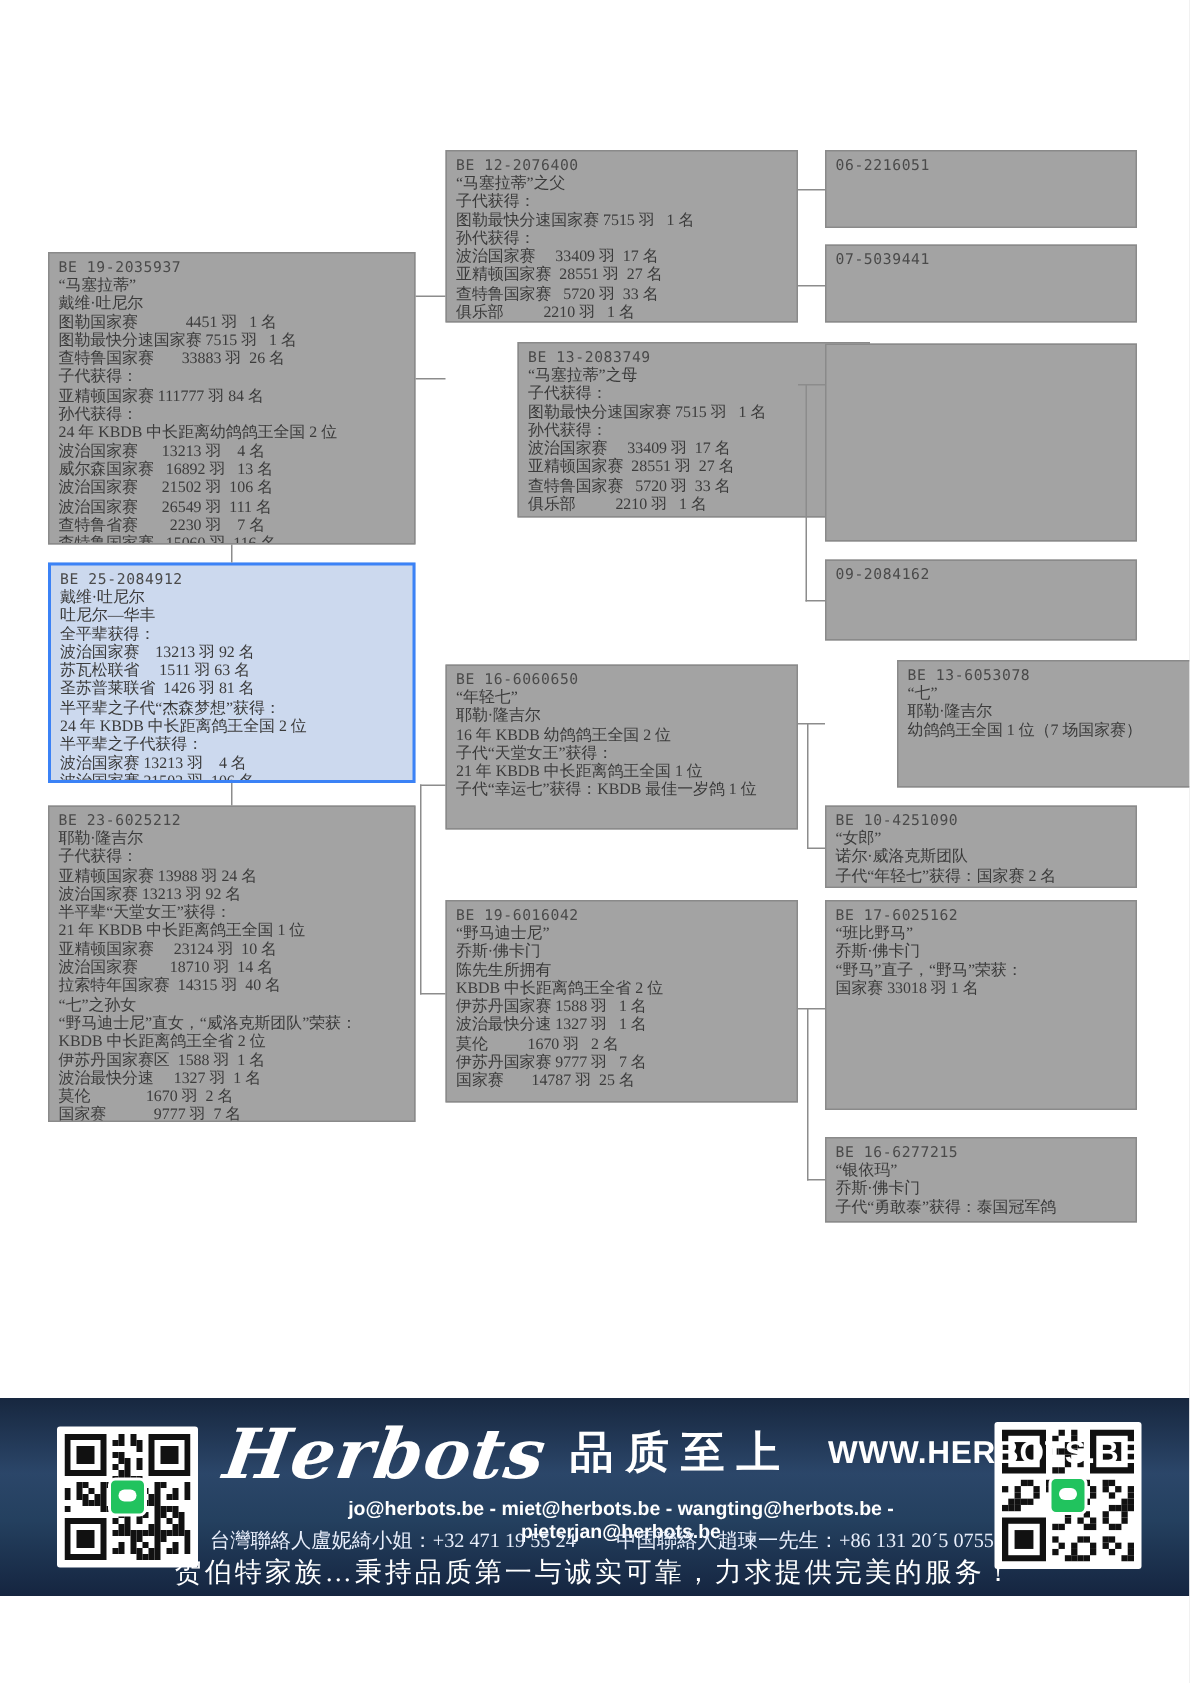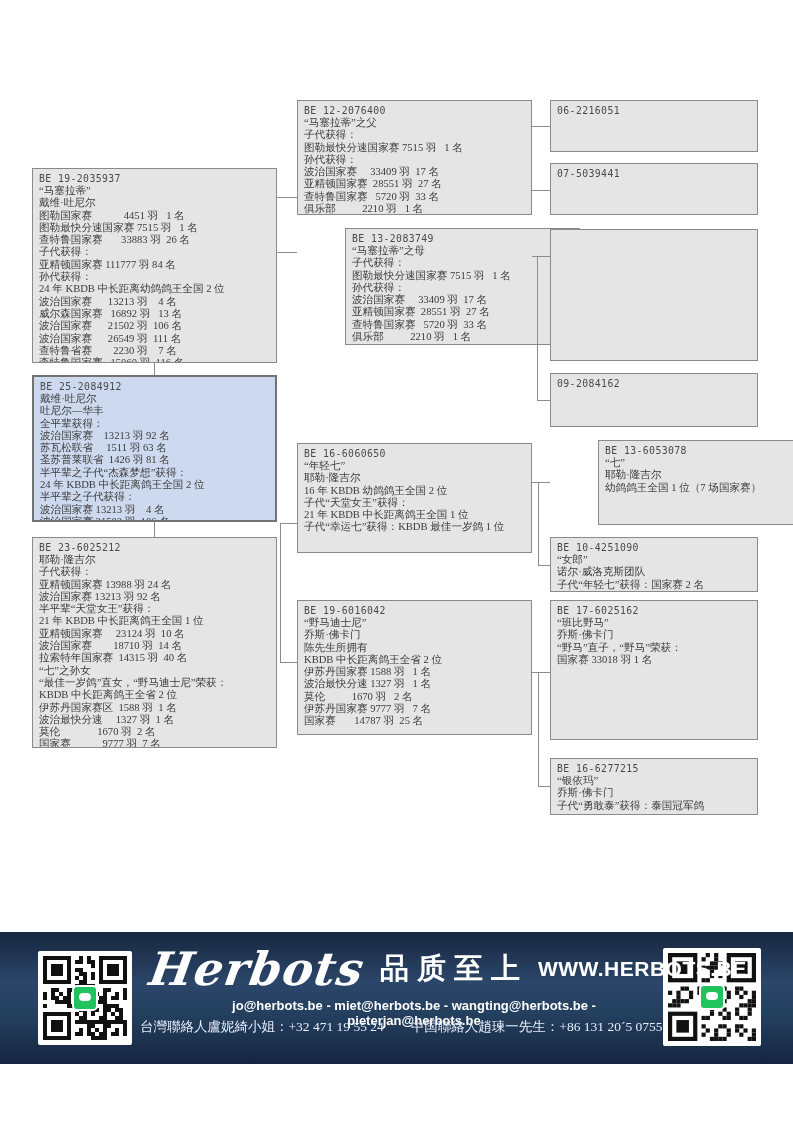--- a/index.html
+++ b/index.html
@@ -3,25 +3,25 @@
 <meta charset="utf-8">
 <style>
   html,body{margin:0;padding:0;background:#e8e8e8;}
   #canvas{
     position:relative;width:793px;height:1122px;margin:0 auto;
     background:#ffffff;overflow:hidden;
     font-family:"Liberation Serif","DejaVu Serif",serif;
   }
   .pbox{
     position:absolute;box-sizing:border-box;
-    border:1px solid #8a8a8a;background:#e5e5e5;
+    border:1px solid #8a8a8a;background:#a3a3a3;
     padding:3px 6px 2px 6px;overflow:hidden;
   }
   .pbox.hl{
-    background:#ccd9ee;border:2px solid #737373;
+    background:#ccd9ee;border:2px solid #3b82f6;
   }
   .pline{
     font-size:10.6px;line-height:12.3px;color:#3b3b3b;
     white-space:pre;
   }
   .pline.ring{
     font-family:"DejaVu Sans Mono","Liberation Mono",monospace;
     font-size:9.8px;color:#4a4a4a;letter-spacing:.4px;line-height:13px;
   }
   .conn{position:absolute;background:#8c8c8c;}
@@ -48,21 +48,21 @@
     color:#fff;text-align:center;white-space:nowrap;
   }
   #logo-script{
     display:inline-block;vertical-align:middle;
     font-family:"DejaVu Serif","Liberation Serif",serif;
     font-style:italic;font-weight:bold;font-size:46px;line-height:46px;
     transform:skewX(-9deg);letter-spacing:1px;margin-right:16px;
   }
   #quality{
     display:inline-block;vertical-align:middle;
-    font-size:29px;letter-spacing:8px;font-weight:bold;margin-right:10px;
+    font-size:29px;letter-spacing:8px;font-weight:bold;margin-right:24px;
   }
   #website{
     display:inline-block;vertical-align:middle;
     font-family:"Liberation Sans","DejaVu Sans",sans-serif;
     font-weight:bold;font-size:21px;letter-spacing:.5px;
   }
   #emails{
     position:absolute;left:164px;top:66px;width:500px;text-align:center;
     color:#fff;font-family:"Liberation Sans","DejaVu Sans",sans-serif;
     font-weight:bold;font-size:13px;
@@ -119,21 +119,21 @@
         <div class="pline">耶勒·隆吉尔</div>
         <div class="pline">子代获得：</div>
         <div class="pline">亚精顿国家赛 13988 羽 24 名</div>
         <div class="pline">波治国家赛 13213 羽 92 名</div>
         <div class="pline">半平辈“天堂女王”获得：</div>
         <div class="pline">21 年 KBDB 中长距离鸽王全国 1 位</div>
         <div class="pline">亚精顿国家赛     23124 羽  10 名</div>
         <div class="pline">波治国家赛        18710 羽  14 名</div>
         <div class="pline">拉索特年国家赛  14315 羽  40 名</div>
         <div class="pline">“七”之孙女</div>
-        <div class="pline">“最佳一岁鸽”直女，“野马迪士尼”荣获：</div>
+        <div class="pline">“野马迪士尼”直女，“威洛克斯团队”荣获：</div>
         <div class="pline">KBDB 中长距离鸽王全省 2 位</div>
         <div class="pline">伊苏丹国家赛区  1588 羽  1 名</div>
         <div class="pline">波治最快分速     1327 羽  1 名</div>
         <div class="pline">莫伦              1670 羽  2 名</div>
         <div class="pline">国家赛            9777 羽  7 名</div>
       </div>
       <div class="pbox" style="left: 297px; top: 100px; width: 235px; height: 115px;">
         <div class="pline ring">BE 12-2076400</div>
         <div class="pline">“马塞拉蒂”之父</div>
         <div class="pline">子代获得：</div>
@@ -489,14 +489,15 @@
           <rect x="2" y="16" width="3" height="3" fill="#111"></rect>
         </svg>
       <div class="badge"></div>
     </div>
 
     <div id="logo-row">
       <span id="logo-script">Herbots</span><span id="quality">品质至上</span><span id="website">WWW.HERBOTS.BE</span>
     </div>
     <div id="emails">jo@herbots.be - miet@herbots.be - wangting@herbots.be - pieterjan@herbots.be</div>
     <div id="contacts">台灣聯絡人盧妮綺小姐：+32 471 19 55 24　　中国聯絡人趙瑓一先生：+86 131 20´5 0755</div>
+    <div id="slogan">贺伯特家族…秉持品质第一与诚实可靠，力求提供完美的服务！</div>
   </div>
 </div>
 
 </body></html>

